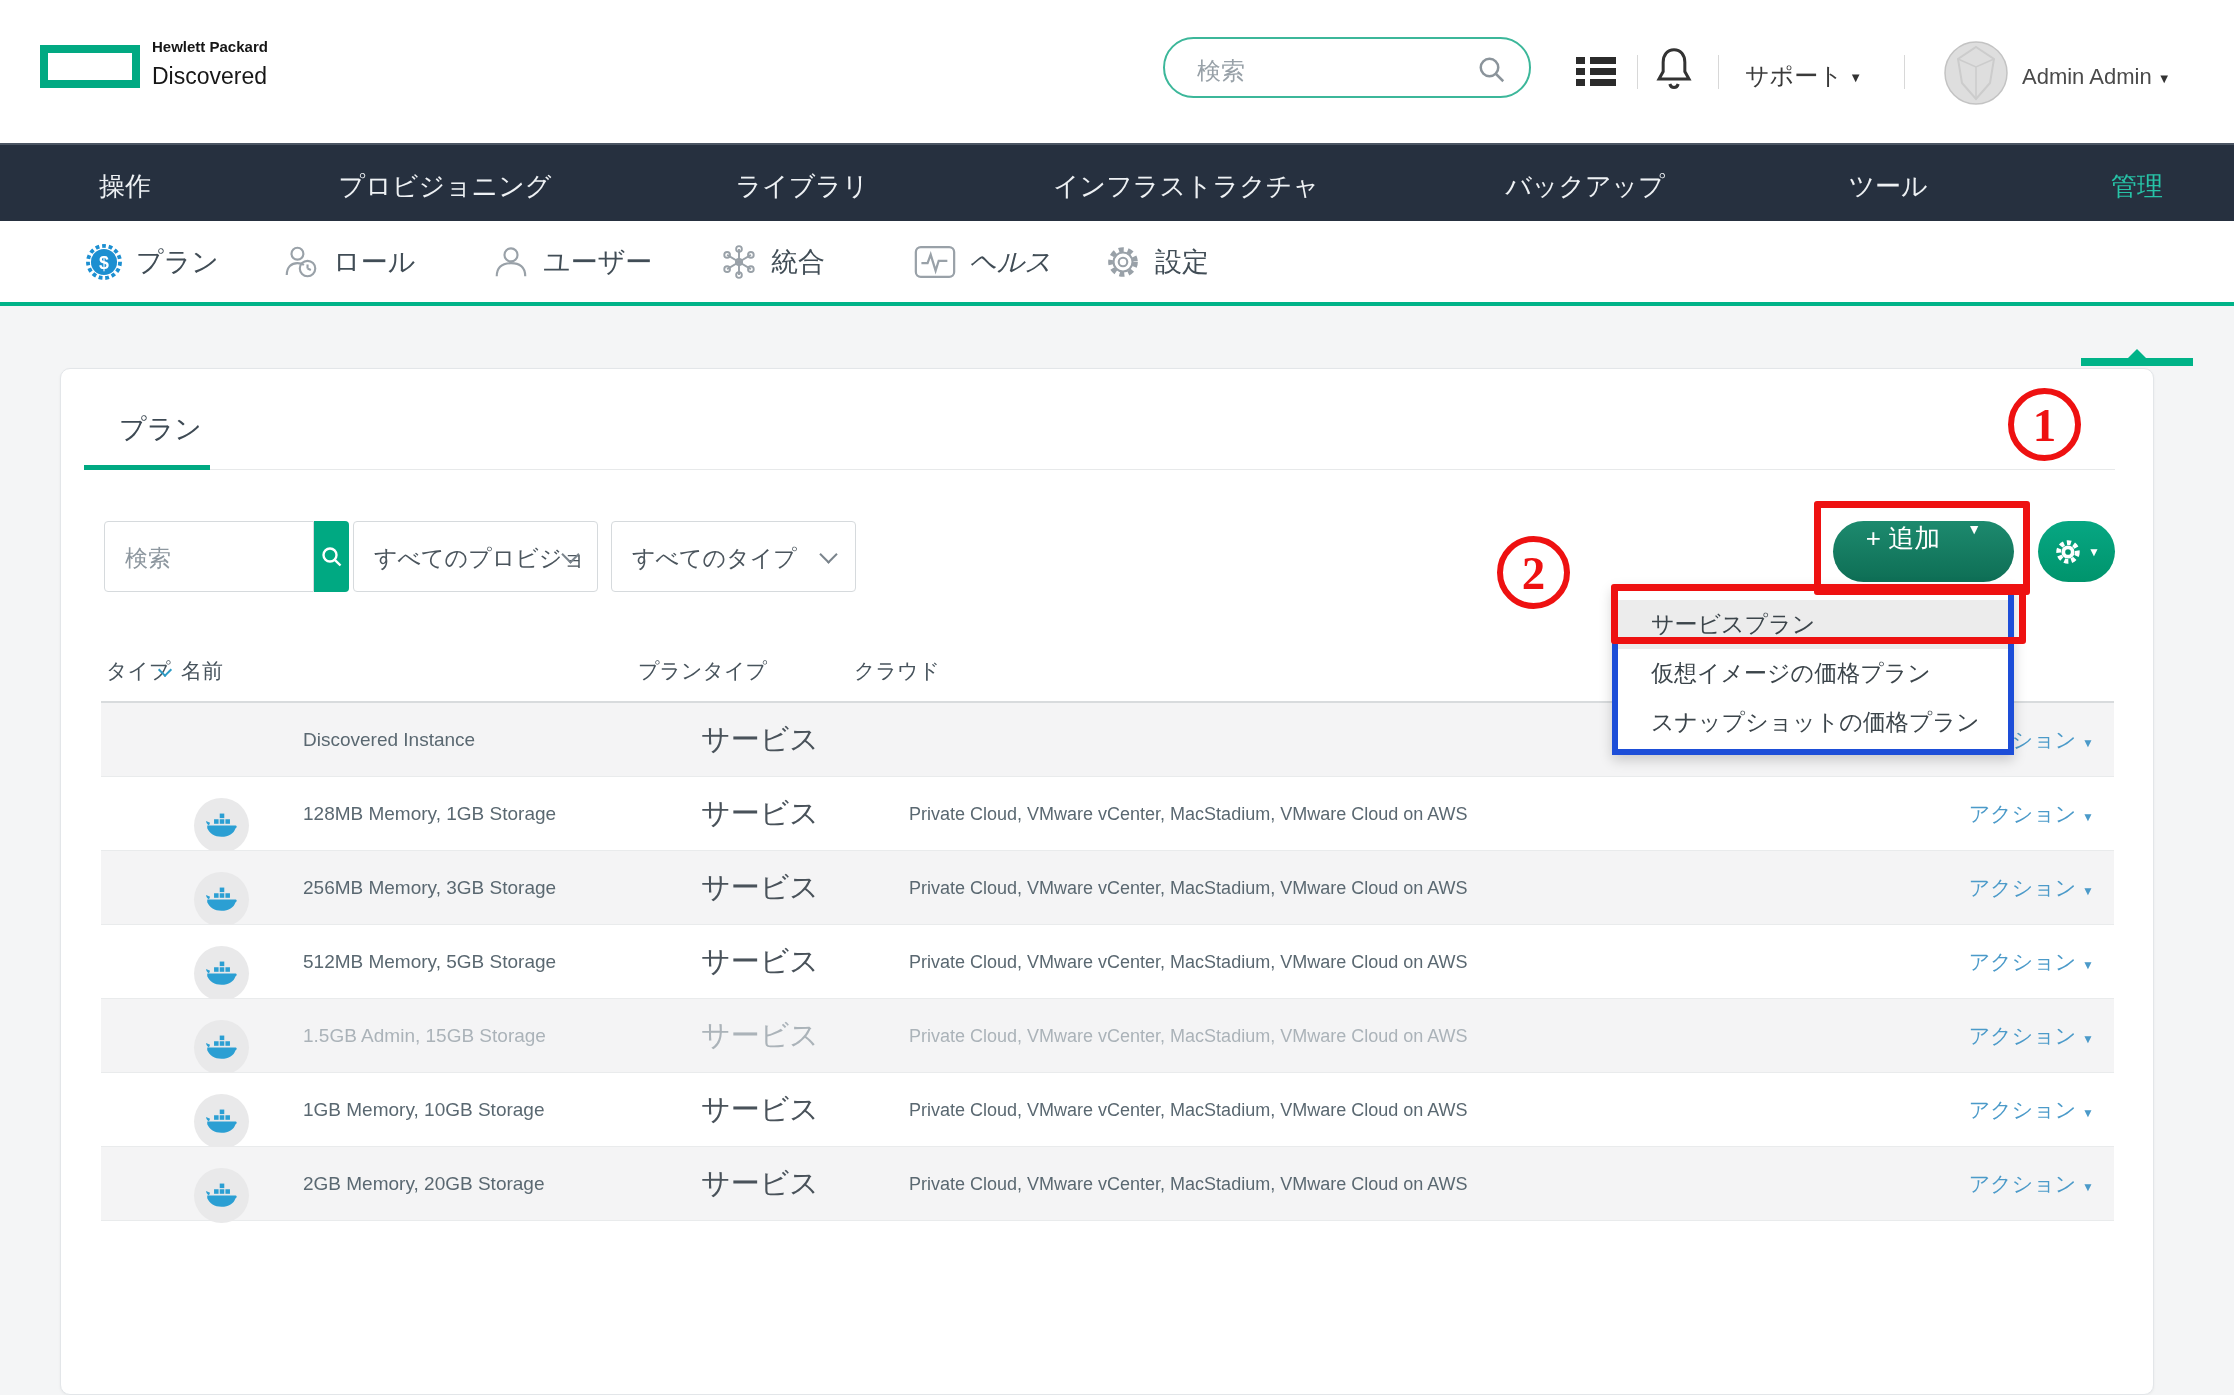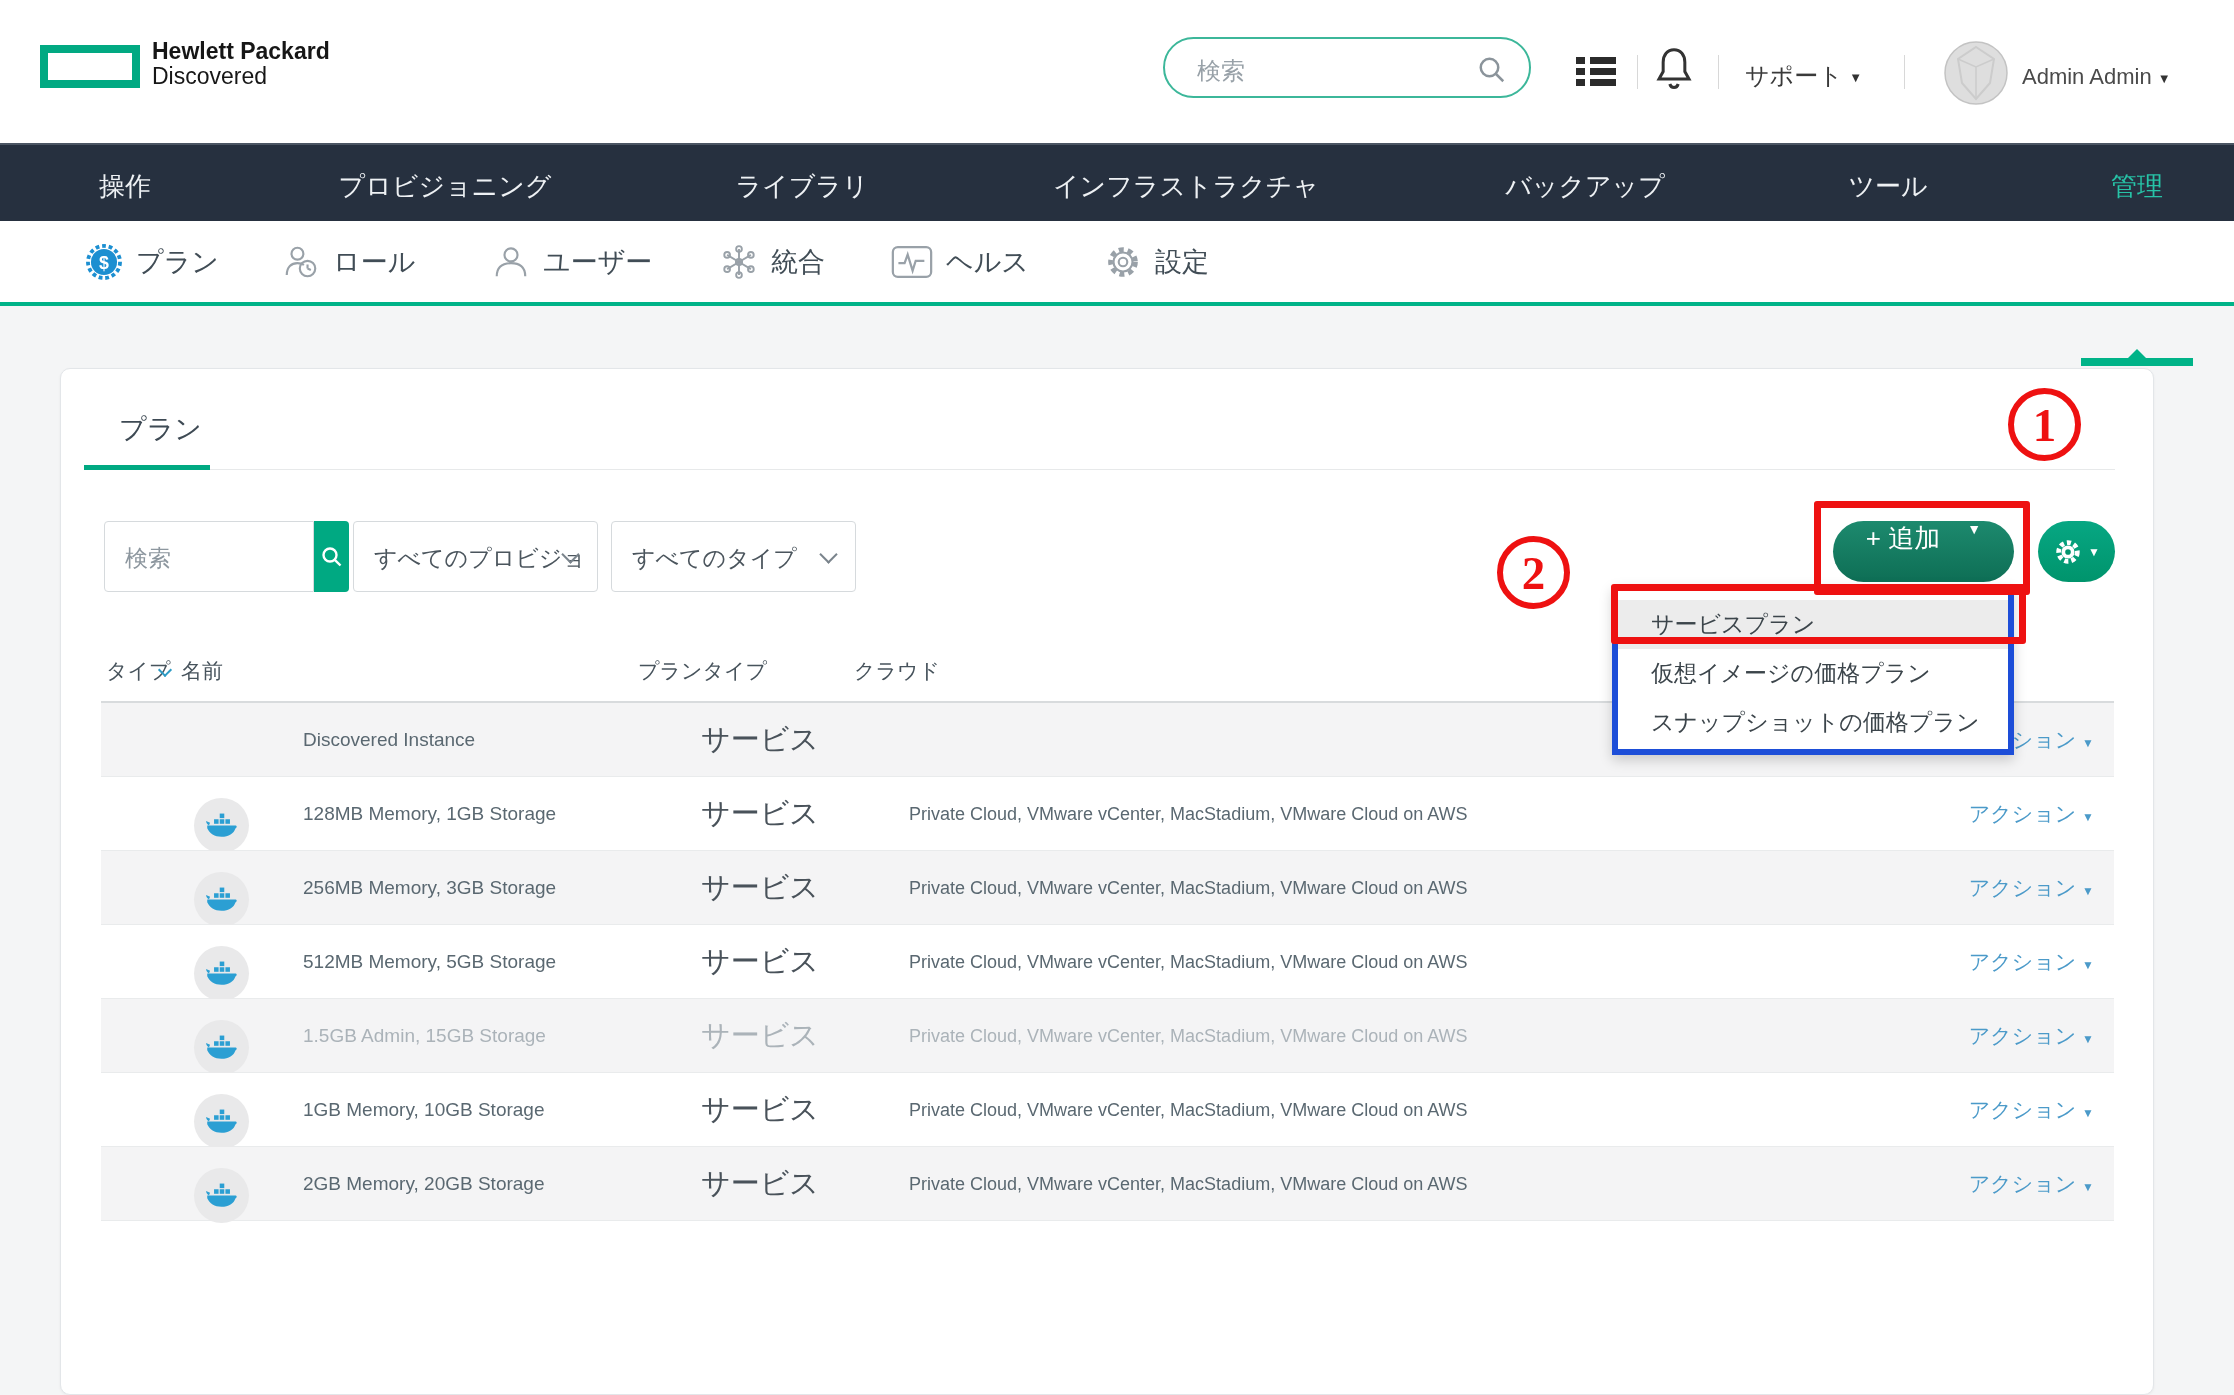--- a/index.html
+++ b/index.html
@@ -3,21 +3,21 @@
 <meta charset="utf-8">
 <style>
   * { box-sizing: border-box; margin: 0; padding: 0; }
   html,body { background:#eceef0; }
   body { font-family:"Liberation Sans","DejaVu Sans",sans-serif; }
   #app { position:relative; width:2234px; height:1395px; background:#f4f5f6; overflow:hidden; }
 
   
   .top-header { position:absolute; left:0; top:0; width:2234px; height:143px; background:#fff; }
   .logo-box { position:absolute; left:40px; top:45px; width:100px; height:43px; border:8px solid #01a982; background:#fff; }
-  .logo-line1 { position:absolute; left:152px; top:38px; font-size:23px; font-weight:bold; color:#161616; letter-spacing:0; }
+  .logo-line1 { position:absolute; left:152px; top:38px; font-size:15px; font-weight:bold; color:#161616; letter-spacing:0; }
   .logo-line2 { position:absolute; left:152px; top:63px; font-size:23px; color:#161616; }
   .search-pill { position:absolute; left:1163px; top:37px; width:368px; height:61px; border:2px solid #3cb79a; border-radius:31px; background:#fff; }
   .search-pill .ph { position:absolute; left:32px; top:16px; font-size:24px; color:#98a1a8; }
   .search-pill svg { position:absolute; right:22px; top:16px; }
   .hdr-sep { position:absolute; top:55px; width:1px; height:34px; background:#d8d8d8; }
   .list-icon { position:absolute; left:1576px; top:57px; }
   .list-icon .li-row { display:flex; align-items:center; margin-bottom:4px; }
   .list-icon .li-dot { width:9px; height:7px; background:#2b2b2b; margin-right:5px; }
   .list-icon .li-bar { width:26px; height:7px; background:#2b2b2b; }
   .bell-icon { position:absolute; left:1654px; top:46px; }
@@ -36,21 +36,21 @@
   .nav-item:nth-child(5){ left:1585px; }
   .nav-item:nth-child(6){ left:1888px; }
   .nav-item:nth-child(7){ left:2137px; color:#27c3a7; }
   .nav-underline { position:absolute; left:2081px; top:213px; width:112px; height:8px; background:#00b388; }
   .nav-tri { position:absolute; left:2127px; top:204px; width:0; height:0; border-left:10px solid transparent; border-right:10px solid transparent; border-bottom:10px solid #00b388; }
 
   
   .subnav { position:absolute; left:0; top:221px; width:2234px; height:85px; background:#fff; border-bottom:4px solid #00b388; }
   .sub-item { position:absolute; top:0; height:81px; display:flex; align-items:center; gap:13px; cursor:pointer; }
   .sub-item .lbl { font-size:27px; color:#414d56; white-space:nowrap; }
-  .si-1{ left:85px; } .si-2{ left:282px; } .si-3{ left:492px; } .si-4{ left:720px; } .si-5{ left:891px; } .si-6{ left:1104px; }
+  .si-1{ left:85px; } .si-2{ left:282px; } .si-3{ left:492px; } .si-4{ left:720px; } .si-5{ left:914px;font-style:italic; } .si-6{ left:1104px; }
 
   
   .card { position:absolute; left:60px; top:368px; width:2094px; height:1027px; background:#fff; border:1px solid #e3e6e9; border-radius:10px; box-shadow:0 1px 3px rgba(0,0,0,.05); }
   .tab-label { position:absolute; left:58px; top:42px; font-size:27px; color:#3e4a54; cursor:pointer; }
   .tabs-divider { position:absolute; left:23px; top:100px; width:2031px; height:1px; background:#e7e9ea; }
   .tab-underline { position:absolute; left:23px; top:96px; width:126px; height:5px; background:#00a982; z-index:2; }
 
   .search-input { position:absolute; left:43px; top:152px; width:210px; height:71px; border:1px solid #d6dadd; border-radius:4px 0 0 4px; background:#fff; }
   .search-input .ph { position:absolute; left:20px; top:21px; font-size:23px; color:#8d979f; }
   .search-btn { position:absolute; left:253px; top:152px; width:35px; height:71px; background:#00a982; border-radius:0 4px 4px 0; display:flex; align-items:center; justify-content:center; cursor:pointer; }

